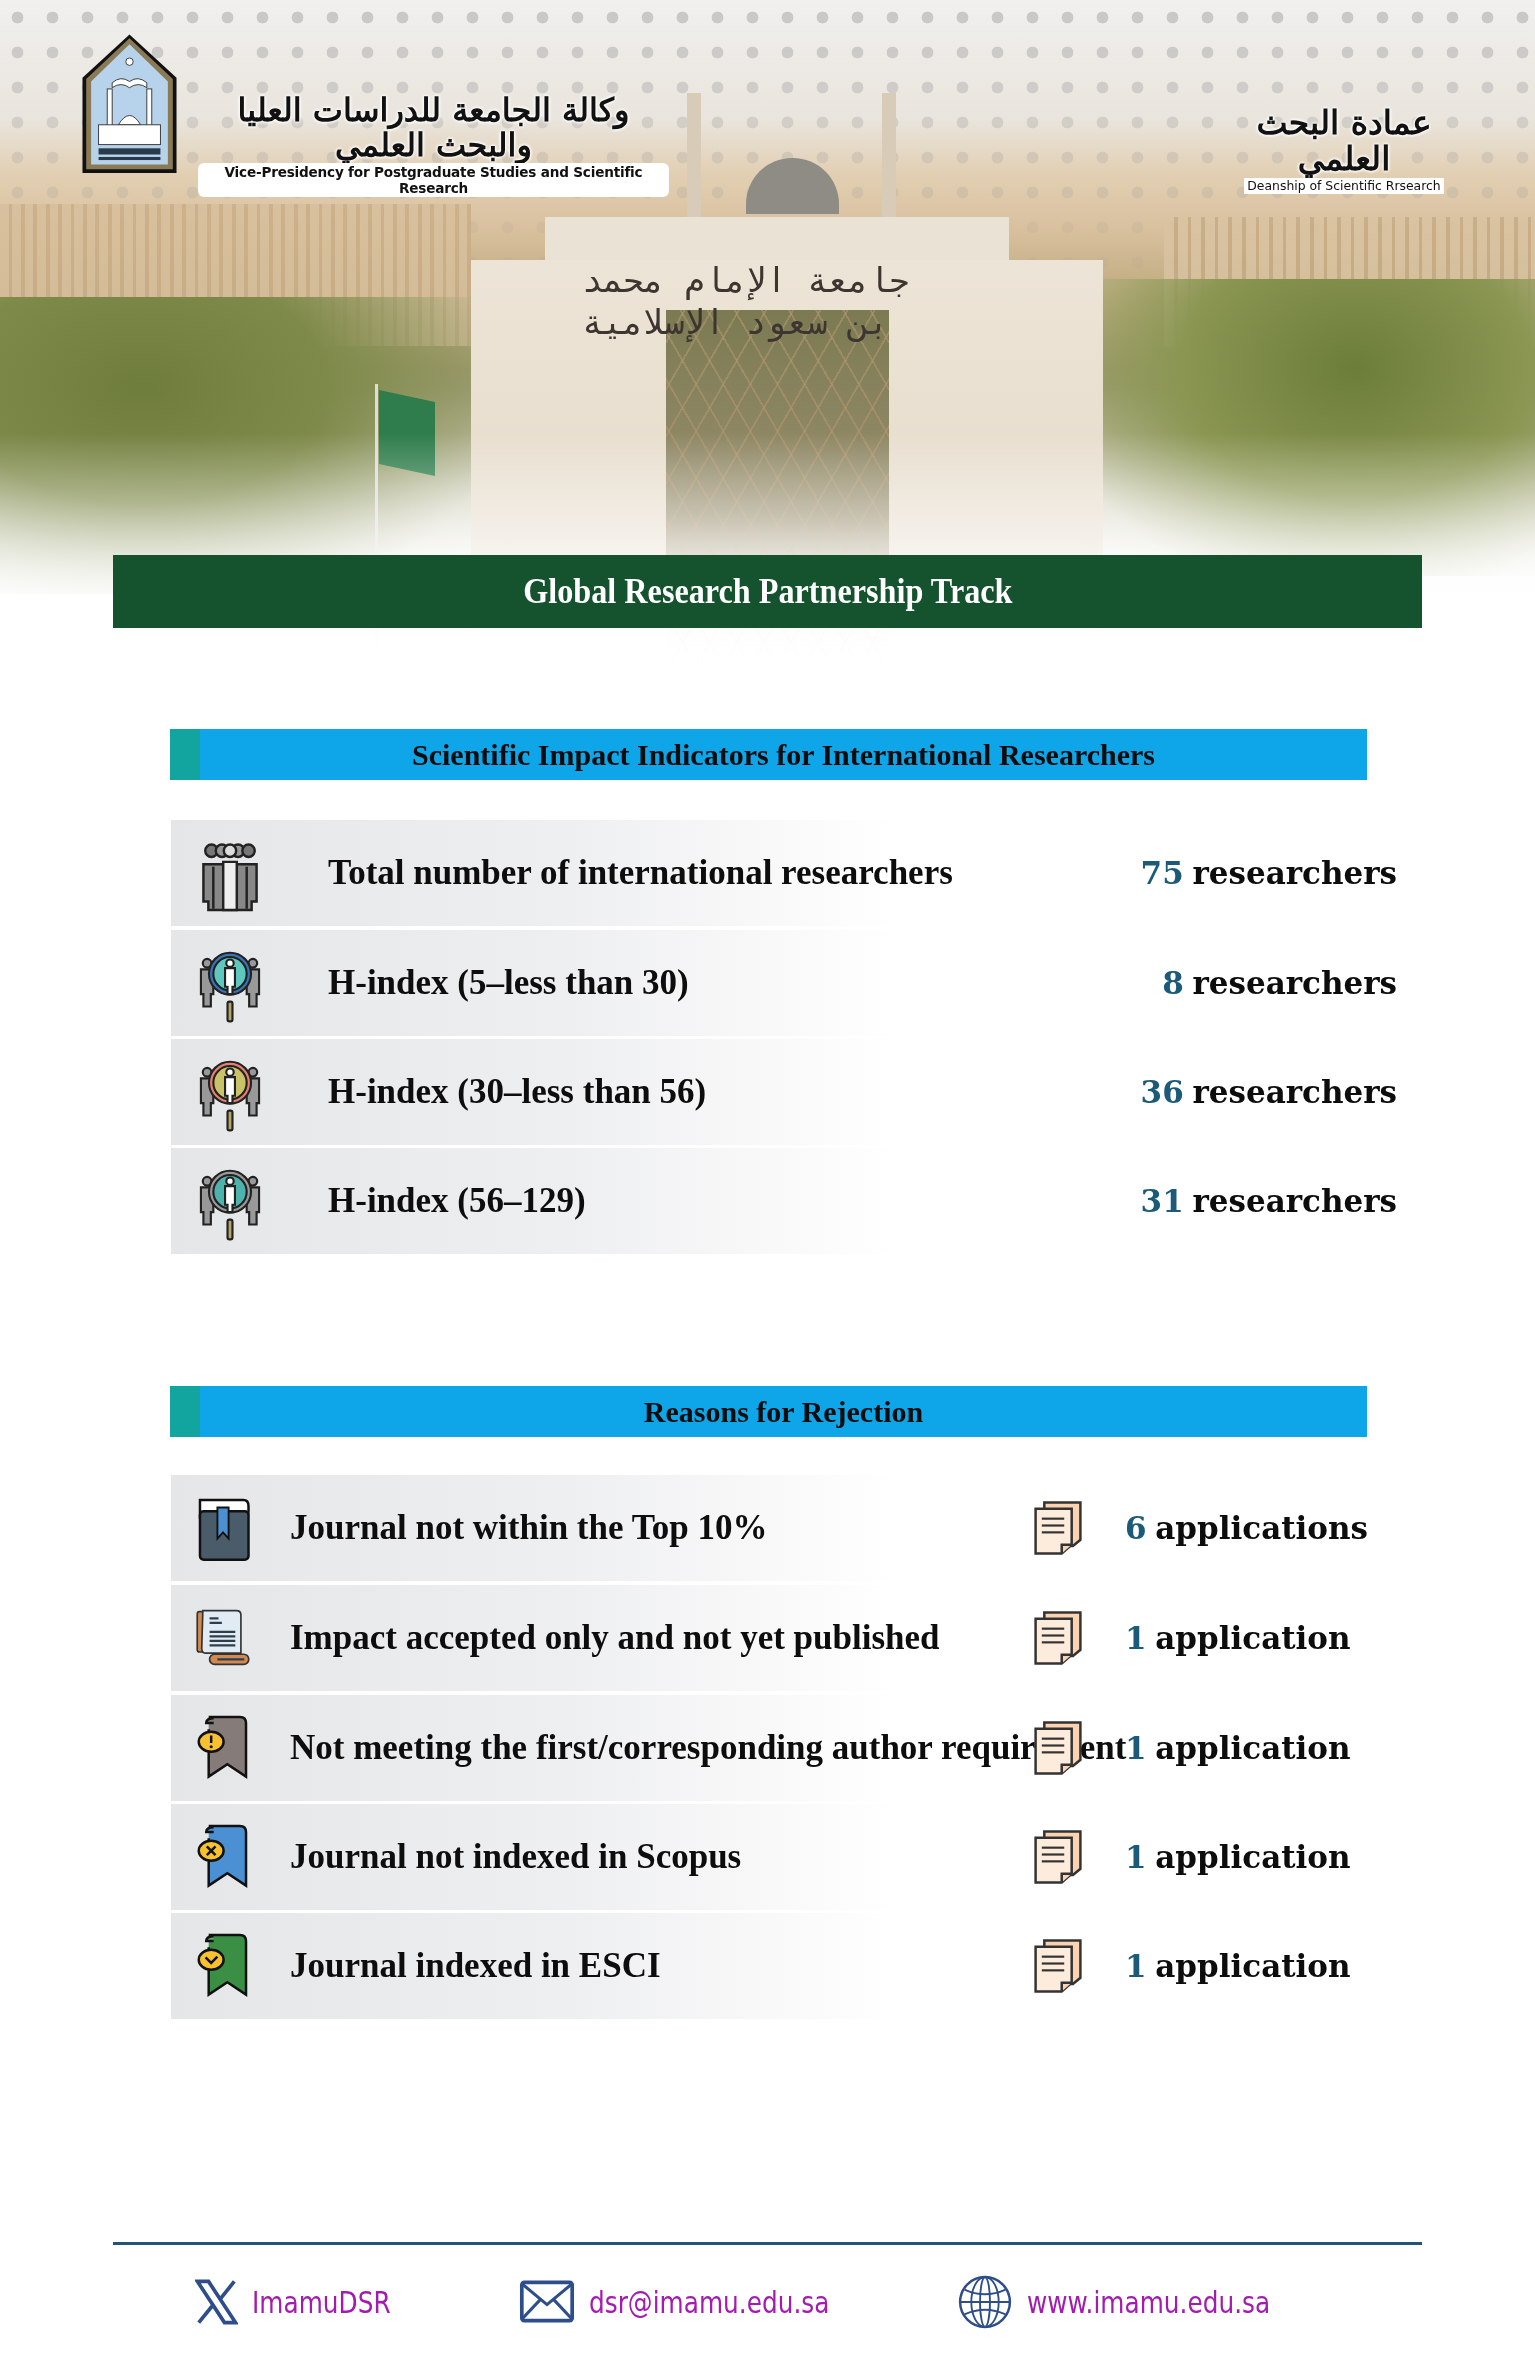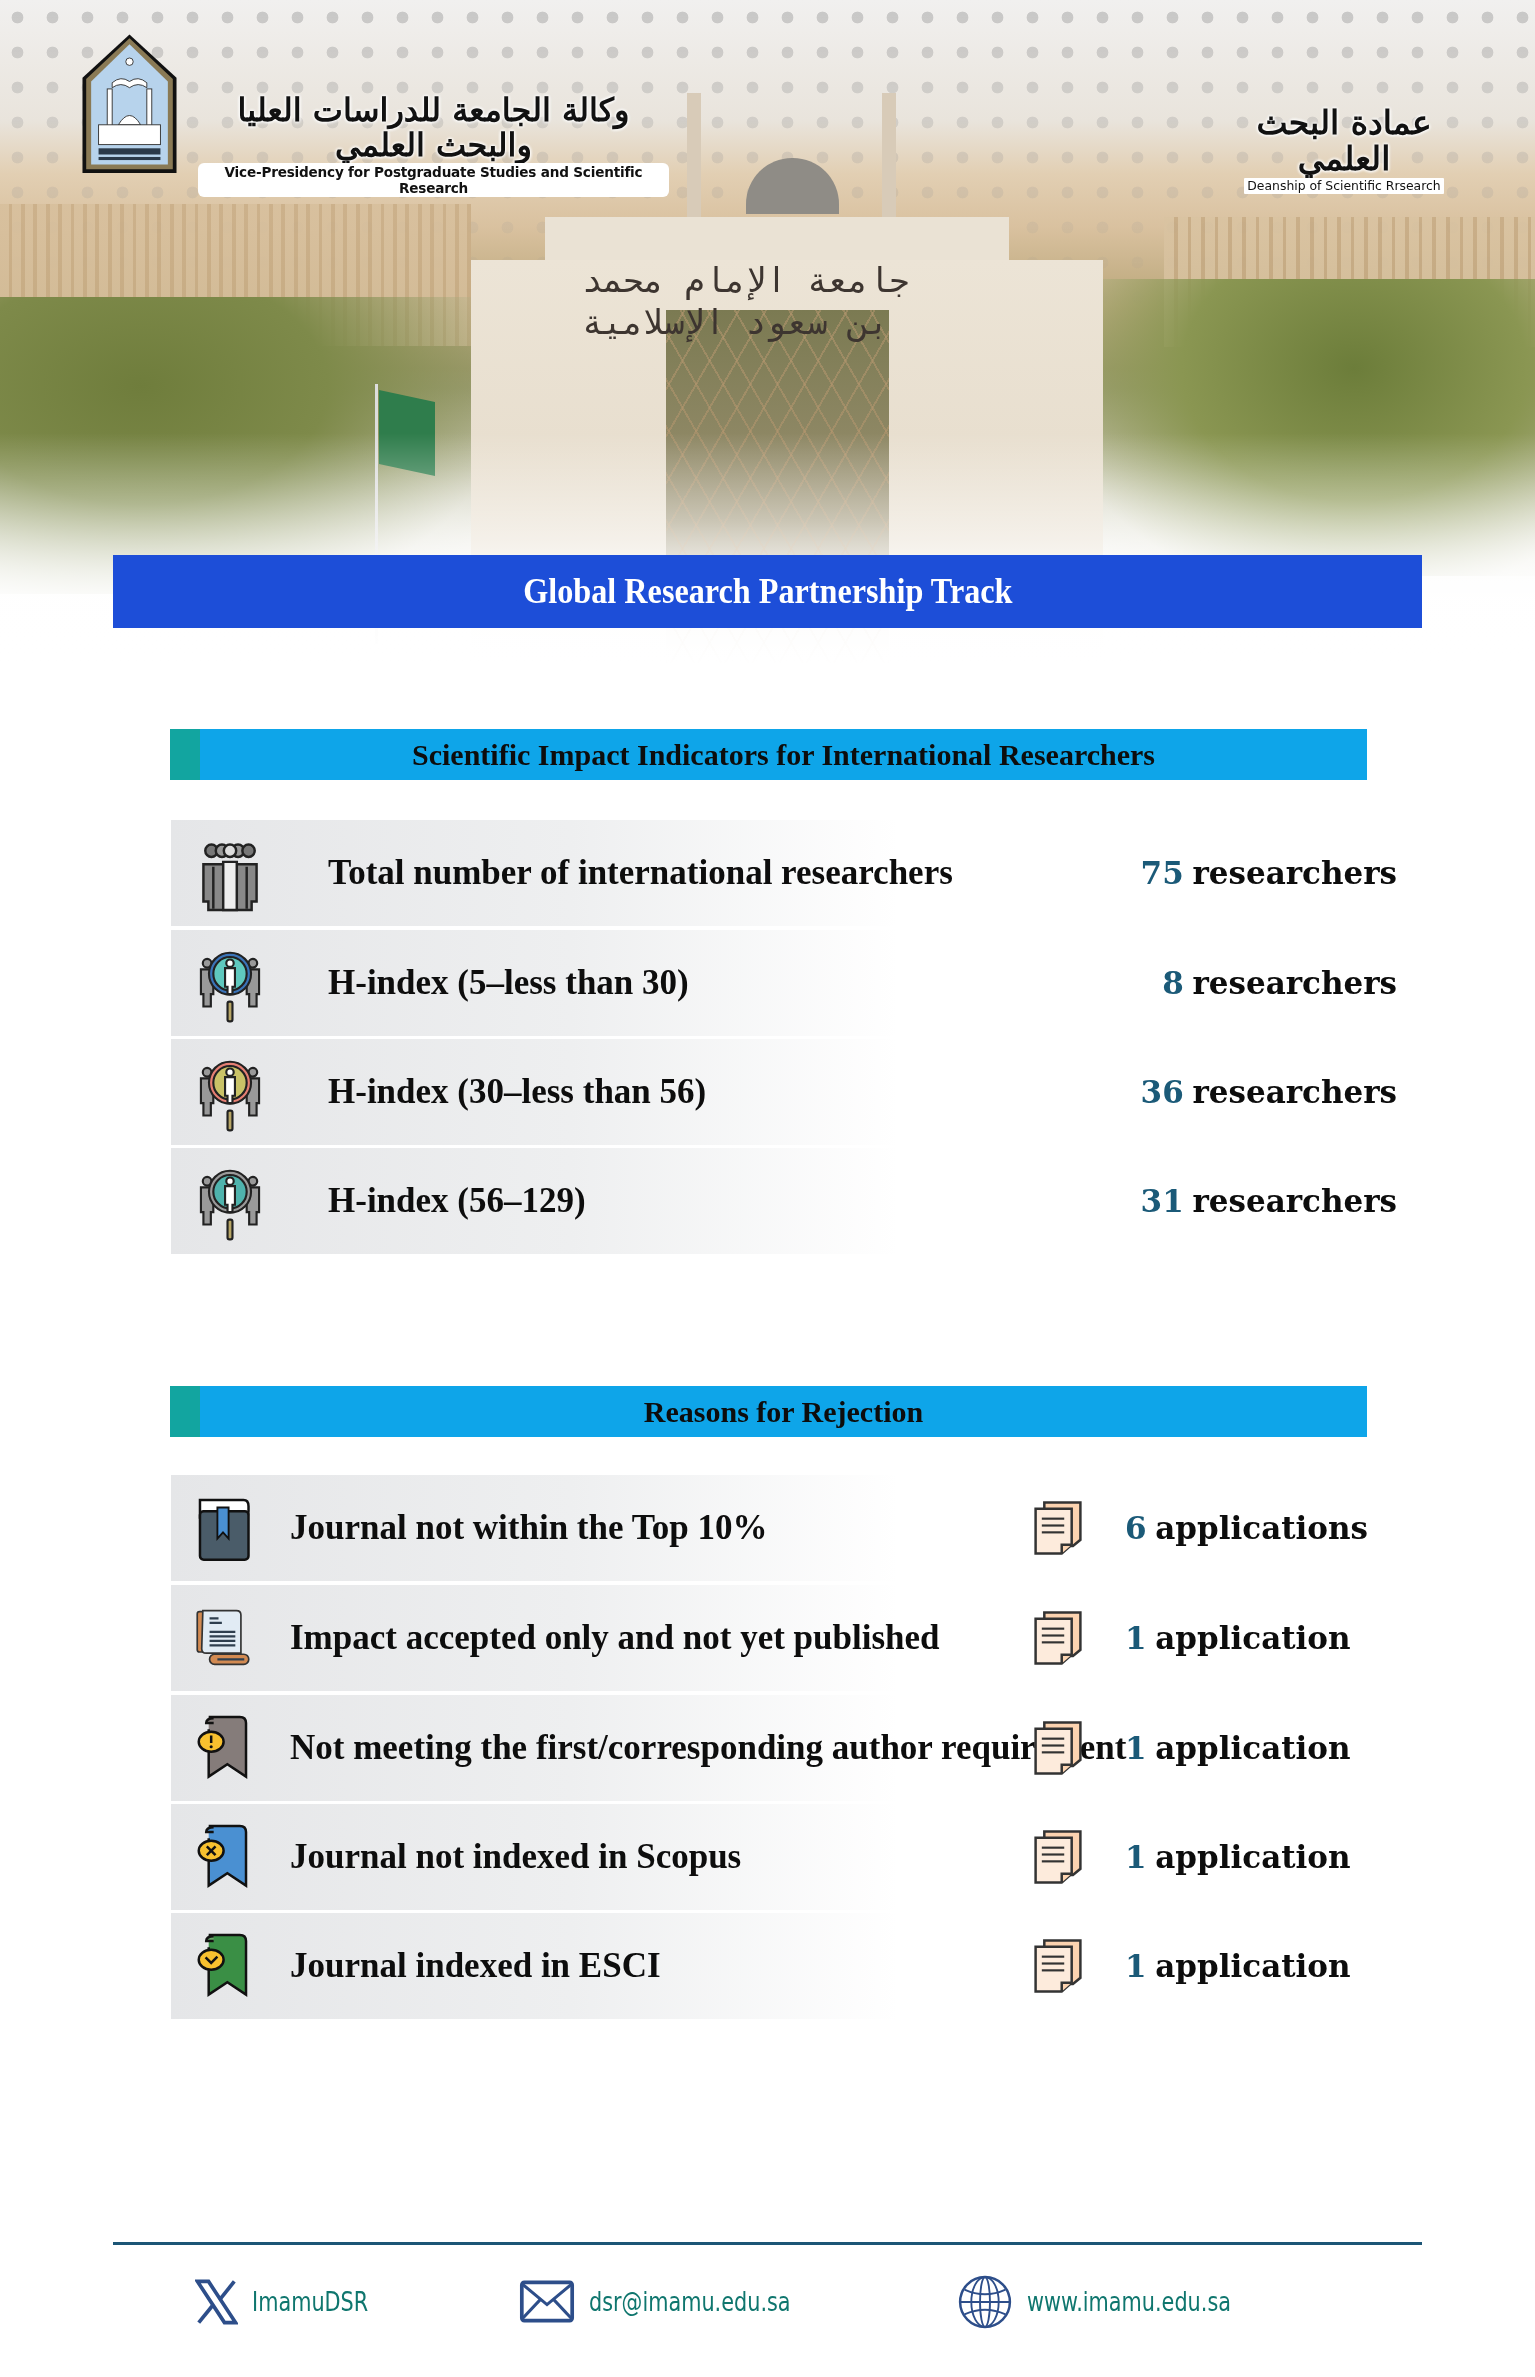--- a/index.html
+++ b/index.html
@@ -103,21 +103,21 @@
     text-shadow: 0 0 3.7px #fff, 0 0 3.7px #fff, 0 0 3.7px #fff;
   }
   .logo-right .en {
     font-family: "DejaVu Sans", sans-serif; font-size: 12.4px; color: #111;
     background: #fff; display: inline-block; padding: 0.6px 3.1px; border-radius: 1px;
   }
 
   
   .banner {
     position: absolute; left: 113px; top: 555px; width: 1309px; height: 73px;
-    background: #1d4ed8;
+    background: #14532d;
     display: flex; align-items: center; justify-content: center;
   }
   .banner span {
     color: #ffffff; font-size: 35px; font-weight: bold;
     font-family: "Liberation Serif", serif;
     transform: scaleX(0.92);
   }
 
   
   .sec-head {
@@ -167,21 +167,21 @@
   .rej .docicon { position: absolute; left: 862px; top: 50%; transform: translateY(-50%); width: 50px; height: 56px; }
   .rej .value { left: 929px; width: 297px; justify-content: flex-start; padding-left: 25px; }
 
   
   .footer-line {
     position: absolute; left: 113px; top: 2242px; width: 1309px; height: 3.1px; background: #1D5676;
   }
   .footer-item {
     position: absolute; top: 2272px; height: 59px;
     display: flex; align-items: center;
-    font-family: "DejaVu Sans", sans-serif; font-size: 26px; color: #0f766e;
+    font-family: "DejaVu Sans", sans-serif; font-size: 31px; color: #a21caf;
     transform-origin: left center;
   }
   .footer-item svg { margin-right: 13.6px; }
   .footer-item span { display: inline-block; transform: scaleX(0.8); transform-origin: left center; }
 </style>
 </head>
 <body>
 
 <div class="hero">
   <div class="dots"></div>

